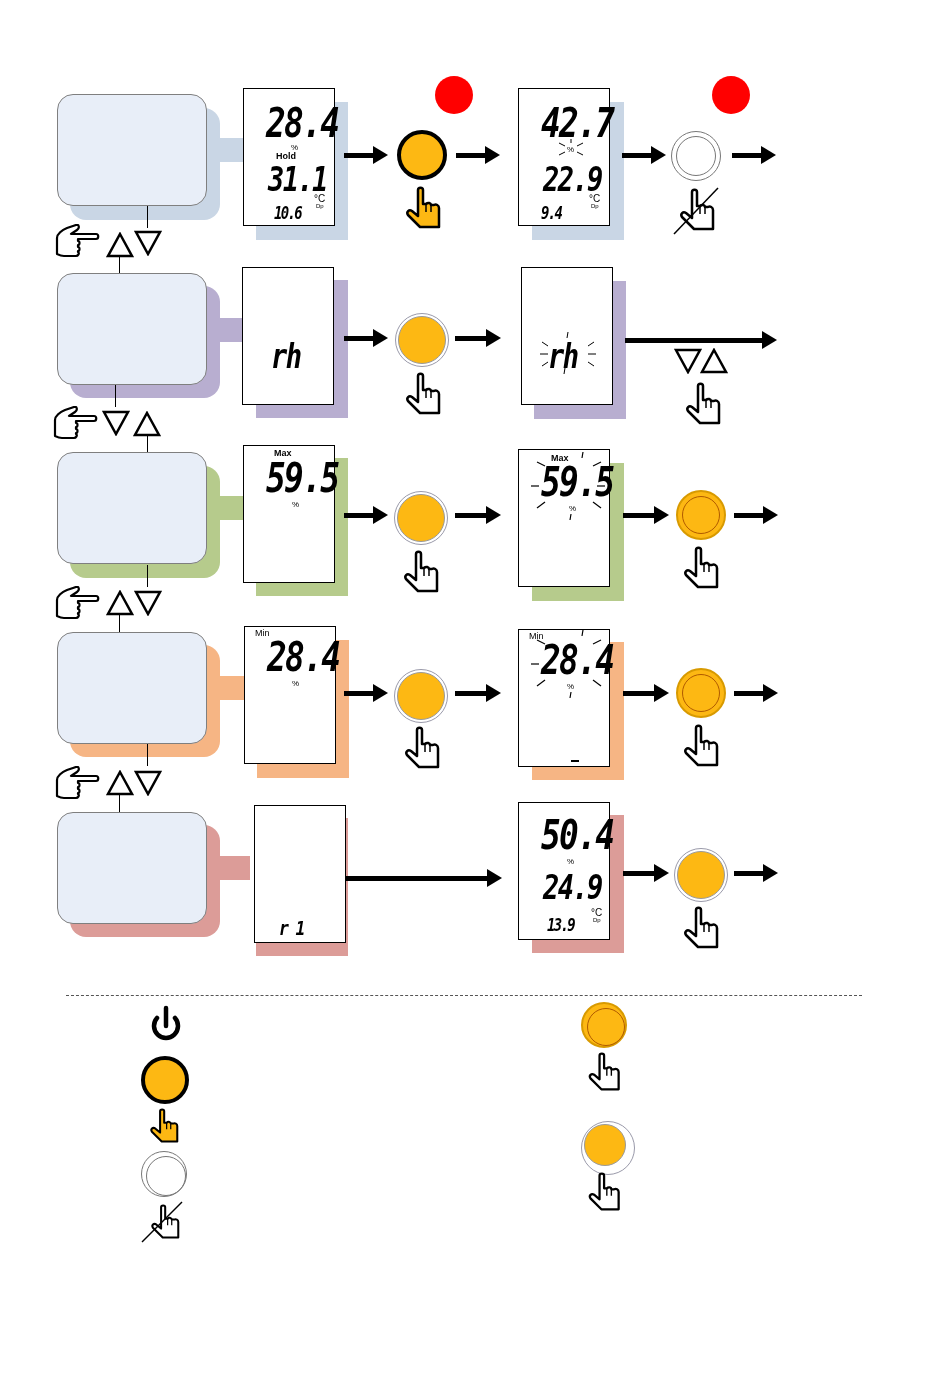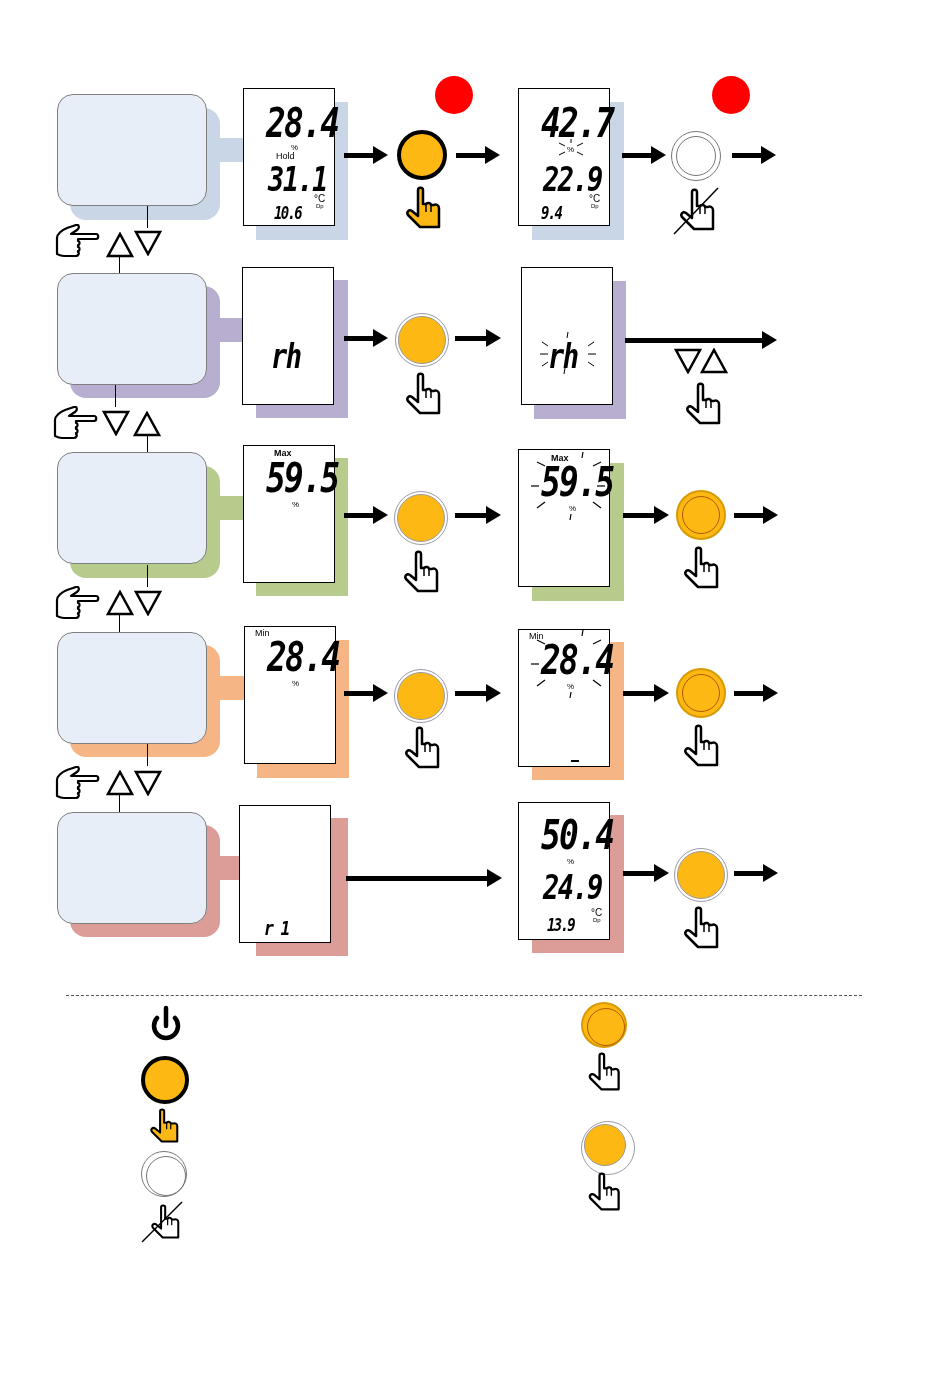--- a/index.html
+++ b/index.html
@@ -56,21 +56,21 @@
 
 <div>
   <div class="mode-shadow" style="left:70px;top:108px;width:150px;height:112px;background:#c9d6e5;"></div>
   <div class="stub" style="left:210px;top:138px;background:#c9d6e5;"></div>
   <div class="mode-box" style="left:57px;top:94px;"></div>
 
   <div class="lcd-shadow" style="left:256px;top:102px;background:#c9d6e5;"></div>
   <div class="lcd" style="left:243px;top:88px;">
     <div class="seg big" style="left:22px;top:14px;">28.4</div>
     <div class="tiny" style="left:47px;top:54px;">%</div>
-    <div class="lbl" style="left:32px;top:62px;font-weight:normal;">Hold</div>
+    <div class="lbl" style="left:32px;top:62px;font-weight:bold;">Hold</div>
     <div class="seg mid" style="left:24px;top:74px;">31.1</div>
     <div class="tiny" style="left:70px;top:104px;font-size:10px;">°C</div>
     <div class="tiny" style="left:72px;top:114px;font-size:6px;">Dp</div>
     <div class="seg small" style="left:30px;top:116px;">10.6</div>
   </div>
 
   <div class="arrow" style="left:344px;top:153px;width:30px;"></div>
   <div class="red-dot" style="left:435px;top:76px;"></div>
   <div class="btn-black" style="left:397px;top:130px;"></div>
   <svg class="hand" style="left:404px;top:186px;color:#fdb813;">
@@ -295,21 +295,21 @@
     <use href="#tri-down"></use>
   </svg>
 <div class="vline" style="left:119px;top:794px;height:18px;"></div>
 
 <div>
   <div class="mode-shadow" style="left:70px;top:825px;width:150px;height:112px;background:#dc9c98;"></div>
   <div class="stub" style="left:210px;top:856px;background:#dc9c98;"></div>
   <div class="mode-box" style="left:57px;top:812px;"></div>
 
   <div class="lcd-shadow" style="left:256px;top:818px;background:#dc9c98;"></div>
-  <div class="lcd" style="left:239px;top:805px;">
+  <div class="lcd" style="left:254px;top:805px;">
     <div class="seg small" style="left:24px;top:114px;font-size:20px;">r 1</div>
   </div>
 
   <div class="arrow" style="left:346px;top:876px;width:142px;"></div>
 
   <div class="lcd-shadow" style="left:532px;top:815px;background:#dc9c98;"></div>
   <div class="lcd" style="left:518px;top:802px;">
     <div class="seg big" style="left:22px;top:12px;">50.4</div>
     <div class="tiny" style="left:48px;top:54px;">%</div>
     <div class="seg mid" style="left:24px;top:68px;">24.9</div>

